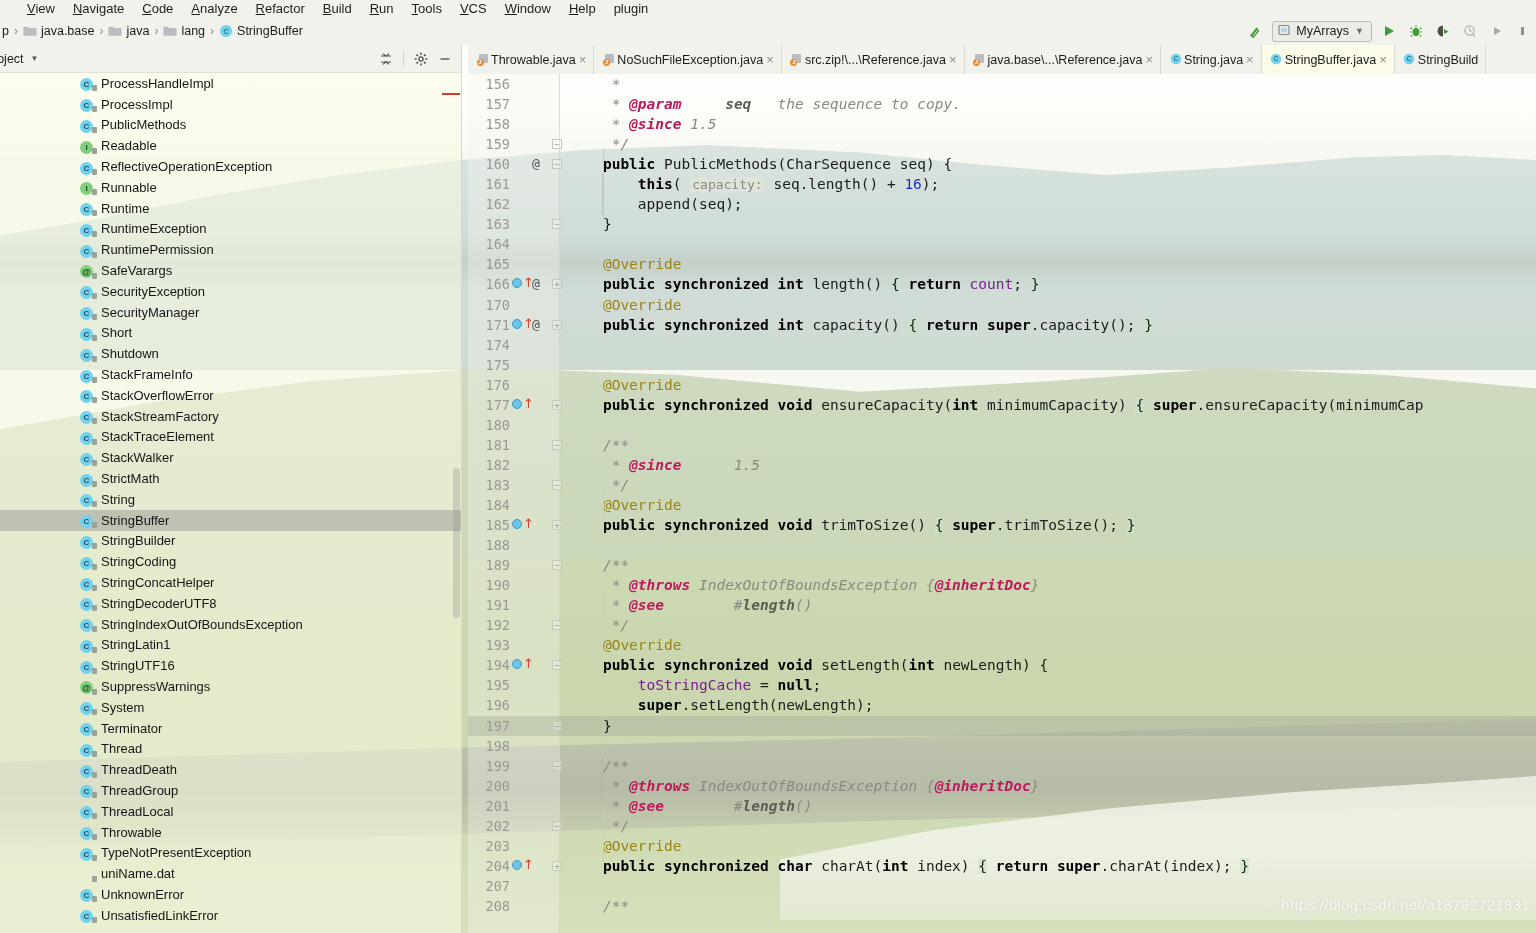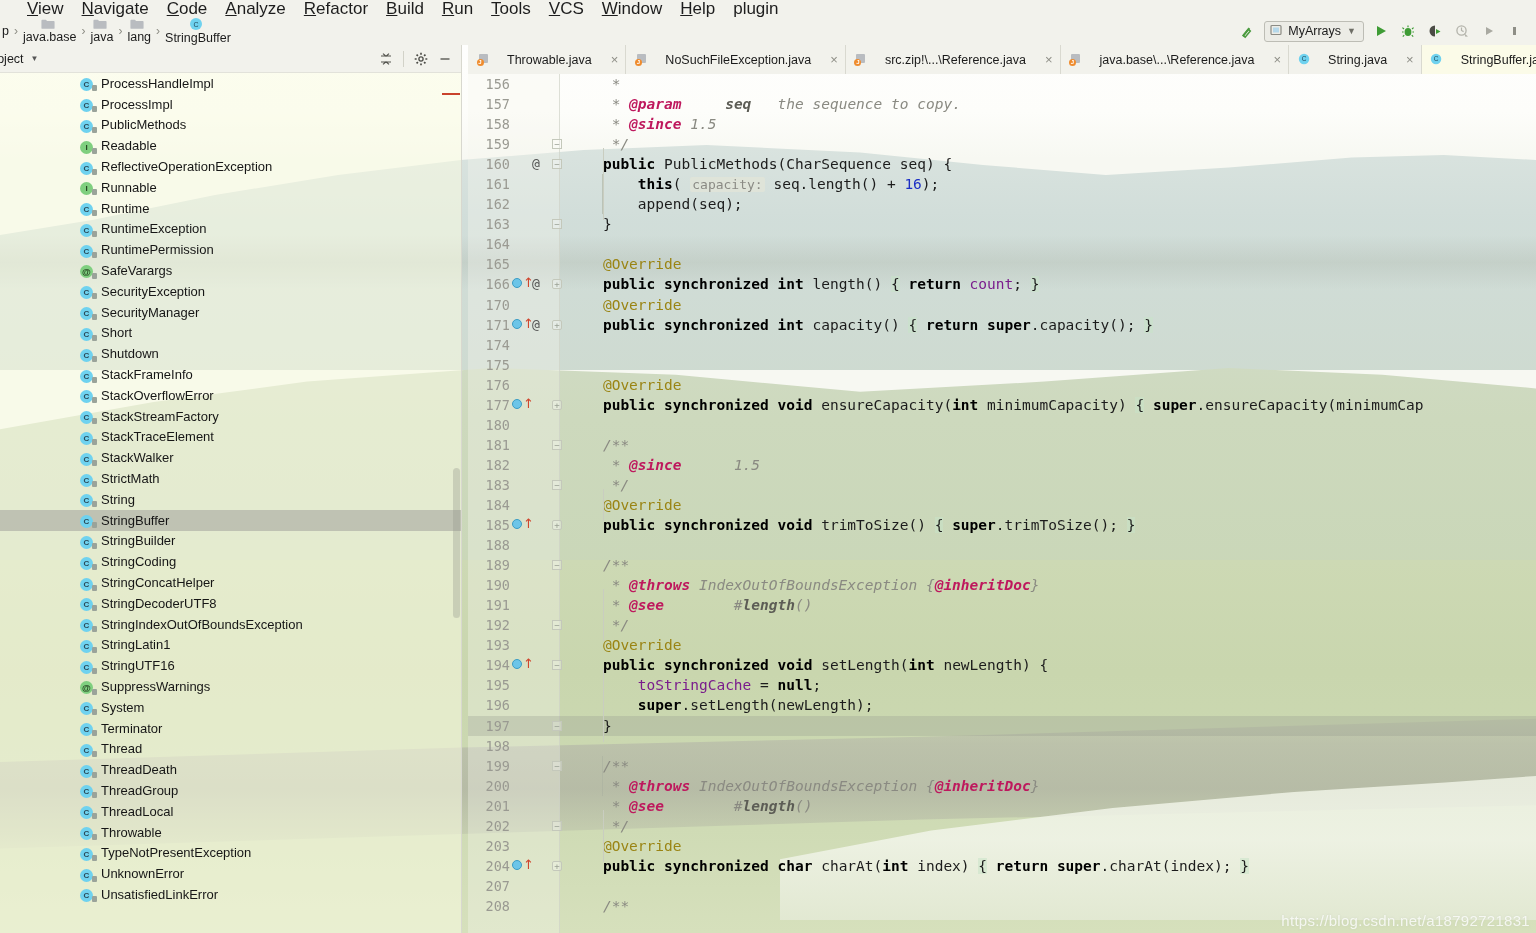--- a/index.html
+++ b/index.html
@@ -54,35 +54,35 @@
     background: linear-gradient(180deg, rgba(150,156,142,0) 0%, rgba(144,150,136,.18) 50%, rgba(150,156,142,0) 100%);
   }
 
   
   #menubar {
     position: absolute; left: 0; top: 0; width: 100%; height: 17px; z-index: 6;
     background: #f2f2ec;
     display: flex; align-items: center; padding-left: 18px; gap: 0;
   }
   .menu-item {
-    font-size: 17px; color: #1d1d1d; padding: 0 9px; line-height: 17px; cursor: default;
+    font-size: 13px; color: #1d1d1d; padding: 0 9px; line-height: 17px; cursor: default;
     white-space: nowrap;
   }
   .menu-item u { text-decoration: underline; }
 
   
   #navbar {
     position: absolute; left: 0; top: 17px; width: 100%; height: 28px; z-index: 6;
     background: #f2f2ec;
     display: flex; align-items: center; padding-left: 0;
   }
-  .crumb { display: flex; align-items: center; font-size: 12.5px; color: #1b1b1b; white-space: nowrap; flex-direction: column; }
+  .crumb { display: flex; align-items: center; font-size: 12.5px; color: #1b1b1b; white-space: nowrap; }
   .crumb-sep { color: #8d8d85; margin: 0 5px; font-size: 12px; }
   .crumb-icon { margin-right: 4px; display: inline-flex; }
-  #navbar-right { margin-left: auto; display: flex; align-items: center; gap: 7px; padding-right: 10px; }
+  #navbar-right { margin-left: auto; display: flex; align-items: center; gap: 7px; padding-right: 2px; }
   #run-config {
     display: flex; align-items: center; gap: 6px;
     border: 1px solid #bdbdb5; background: #ecece6; border-radius: 3px;
     height: 21px; padding: 0 7px 0 5px; font-size: 12.5px;
   }
   .tb-ico { width: 20px; height: 21px; display: inline-flex; align-items: center; justify-content: center; }
 
   
   #sidebar {
     position: absolute; left: 0; top: 45px; width: 462px; height: 888px; z-index: 3;
@@ -130,21 +130,21 @@
   }
   #sidebar-red-mark { position: absolute; right: 2px; top: 20px; width: 18px; height: 2px; background: #c9422c; }
   #sidebar-edge { position: absolute; right: 0; top: 0; width: 1px; height: 888px; background: #d8d8cf; }
 
   
   #tabs {
     position: absolute; left: 468px; top: 45px; right: 0; height: 29px; z-index: 5;
     background: #f2f2ec; display: flex; align-items: stretch; overflow: hidden;
   }
   .tab {
-    display: flex; align-items: center; gap: 17px; padding: 0 7px 0 8px;
+    display: flex; align-items: center; gap: 1px; padding: 0 7px 0 8px;
     font-size: 12.5px; color: #1b1b1b; white-space: nowrap;
     border-right: 1px solid #d9d9d0; cursor: default;
   }
   .tab.active { background: #fbfbe8; }
   .tab-close { color: #8e8e86; font-size: 13px; margin-left: 2px; line-height: 1; }
   .tab-ico { width: 14px; height: 14px; display: inline-flex; align-items: center; justify-content: center; }
 
   
   .ic-java { width: 13px; height: 13px; position: relative; }
   .ic-java .cup { position: absolute; left: 2px; top: 1px; width: 9px; height: 9px; background: #b9bcc0; border-radius: 1px; }
@@ -203,21 +203,21 @@
   .cmt  { color: #8a8a82; font-style: italic; }
   .tag  { color: #be185d; font-style: italic; font-weight: bold; }
   .cmtb { color: #5c5c55; font-style: italic; font-weight: bold; }
   .anno { color: #9a8413; margin-top: 36px; }
   .fld  { color: #7a1c8c; }
   .hint { color: #8a8a84; background: rgba(225,228,216,.85); border-radius: 2px; padding: 0 2px; font-size: 13px; }
   .brc  { color: #1c1c1c; background: rgba(200,228,200,.55); }
   .brc2 { color: #1c1c1c; }
 
   #watermark {
-    position: absolute; right: 6px; bottom: 4px; z-index: 8;
+    position: absolute; right: 6px; bottom: 20px; z-index: 8;
     font-size: 15px; color: rgba(255,255,255,.78);
     font-family: "Liberation Sans", sans-serif; letter-spacing: .3px;
     text-shadow: 0 0 2px rgba(190,200,180,.5);
   }
 </style>
 </head>
 <body>
 
 <div id="bg-photo"></div>
 <div id="bg-hill-far"></div>
@@ -507,20 +507,24 @@
         <span class="tree-icon"><span class="ic-class">C</span><span class="ic-lock"></span></span>
         <span>ThreadLocal</span>
       </div>
       <div class="tree-row">
         <span class="tree-icon"><span class="ic-class">C</span><span class="ic-lock"></span></span>
         <span>Throwable</span>
       </div>
       <div class="tree-row">
         <span class="tree-icon"><span class="ic-class">C</span><span class="ic-lock"></span></span>
         <span>TypeNotPresentException</span>
+      </div>
+      <div class="tree-row">
+        <span class="tree-icon"><span class="ic-file"></span><span class="ic-lock"></span></span>
+        <span>uniName.dat</span>
       </div>
       <div class="tree-row">
         <span class="tree-icon"><span class="ic-class">C</span><span class="ic-lock"></span></span>
         <span>UnknownError</span>
       </div>
       <div class="tree-row">
         <span class="tree-icon"><span class="ic-class">C</span><span class="ic-lock"></span></span>
         <span>UnsatisfiedLinkError</span>
       </div>
     </div>

